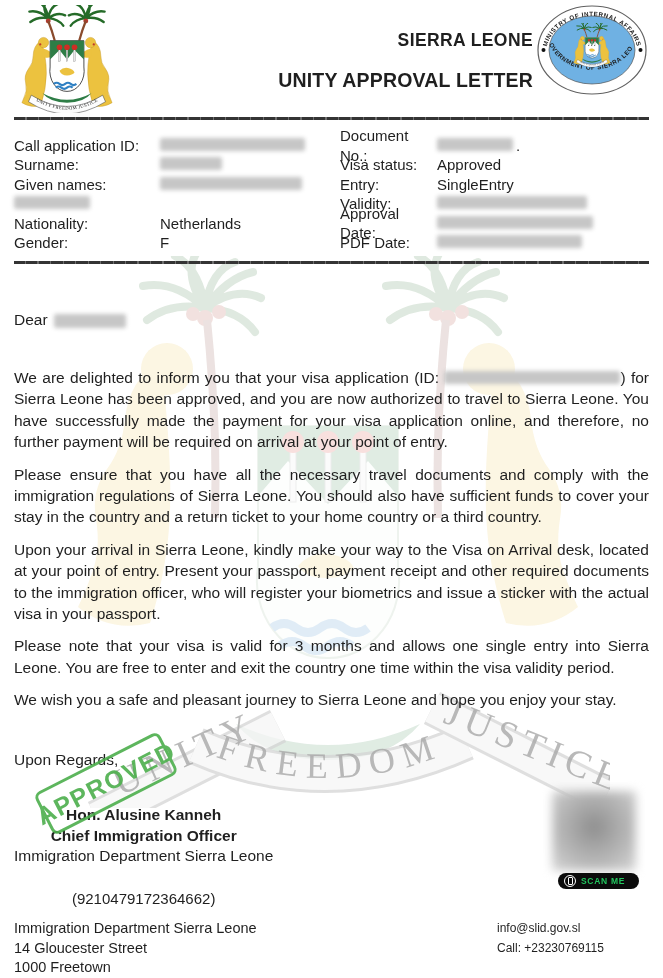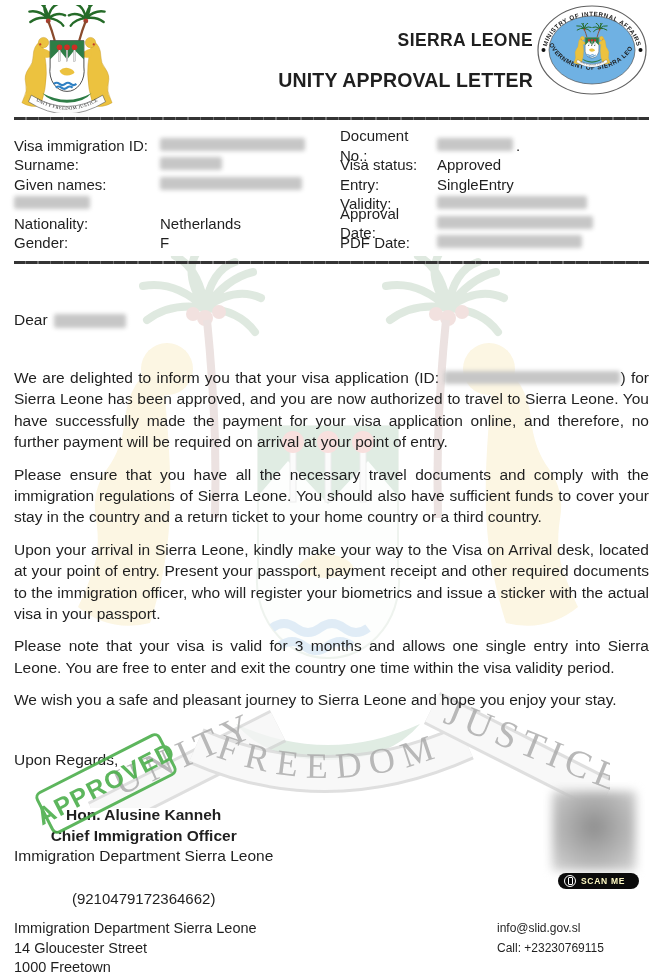--- a/index.html
+++ b/index.html
@@ -43,21 +43,21 @@
          border:3.5px solid #4cae4c;border-radius:7px;box-sizing:border-box;
          display:flex;align-items:center;justify-content:center;
          color:#4cae4c;font-weight:bold;font-size:25px;letter-spacing:1.5px;
          transform:rotate(-27deg);opacity:.9;background:transparent;}
 
   
   .qrbox{position:absolute;left:552px;top:791px;width:84px;height:80px;border-radius:4px;
          background:radial-gradient(circle at 50% 45%,#8f8f8f 0%,#b9b9b9 60%,#d9d9d9 100%);
          filter:blur(5px);}
   .scanme{position:absolute;left:558px;top:873px;width:81px;height:16px;background:#0b0b0b;
-          border-radius:9px;color:#fef9c3;display:flex;align-items:center;gap:5px;
+          border-radius:9px;color:#22c55e;display:flex;align-items:center;gap:5px;
           padding:0 6px;box-sizing:border-box;}
   .scan-icon{width:10px;height:10px;border:1.3px solid #ffffff;border-radius:50%;
              display:flex;align-items:center;justify-content:center;flex:none;box-sizing:content-box;}
   .scan-phone{width:3px;height:5.5px;border:1px solid #ffffff;border-radius:1px;}
   .scan-text{font-size:8.5px;font-weight:bold;letter-spacing:.7px;}
 
   
   .footer-left{position:absolute;left:14px;top:919px;font-size:14.5px;line-height:19.6px;}
   .footer-right{position:absolute;left:497px;top:919px;font-size:12px;line-height:19.6px;}
 
@@ -197,21 +197,21 @@
     <circle cx="7.5" cy="46" r="2" fill="#101010"></circle>
       <circle cx="104.5" cy="46" r="2" fill="#101010"></circle>
     <use href="#coa" x="37" y="19" width="38" height="44"></use>
   </svg>
 
   <div class="sep sep1"></div>
 
   <div class="fields">
     <div class="fcol-left">
       <div class="frow">
-        <span class="flabel">Visa immigration ID:</span>
+        <span class="flabel">Call application ID:</span>
         <span class="fvalue"><span class="redact" style="width:145px"></span></span>
       </div>
       <div class="frow">
         <span class="flabel">Surname:</span>
         <span class="fvalue"><span class="redact" style="width:62px"></span></span>
       </div>
       <div class="frow">
         <span class="flabel">Given names:</span>
         <span class="fvalue"><span class="redact" style="width:142px"></span></span>
       </div>

